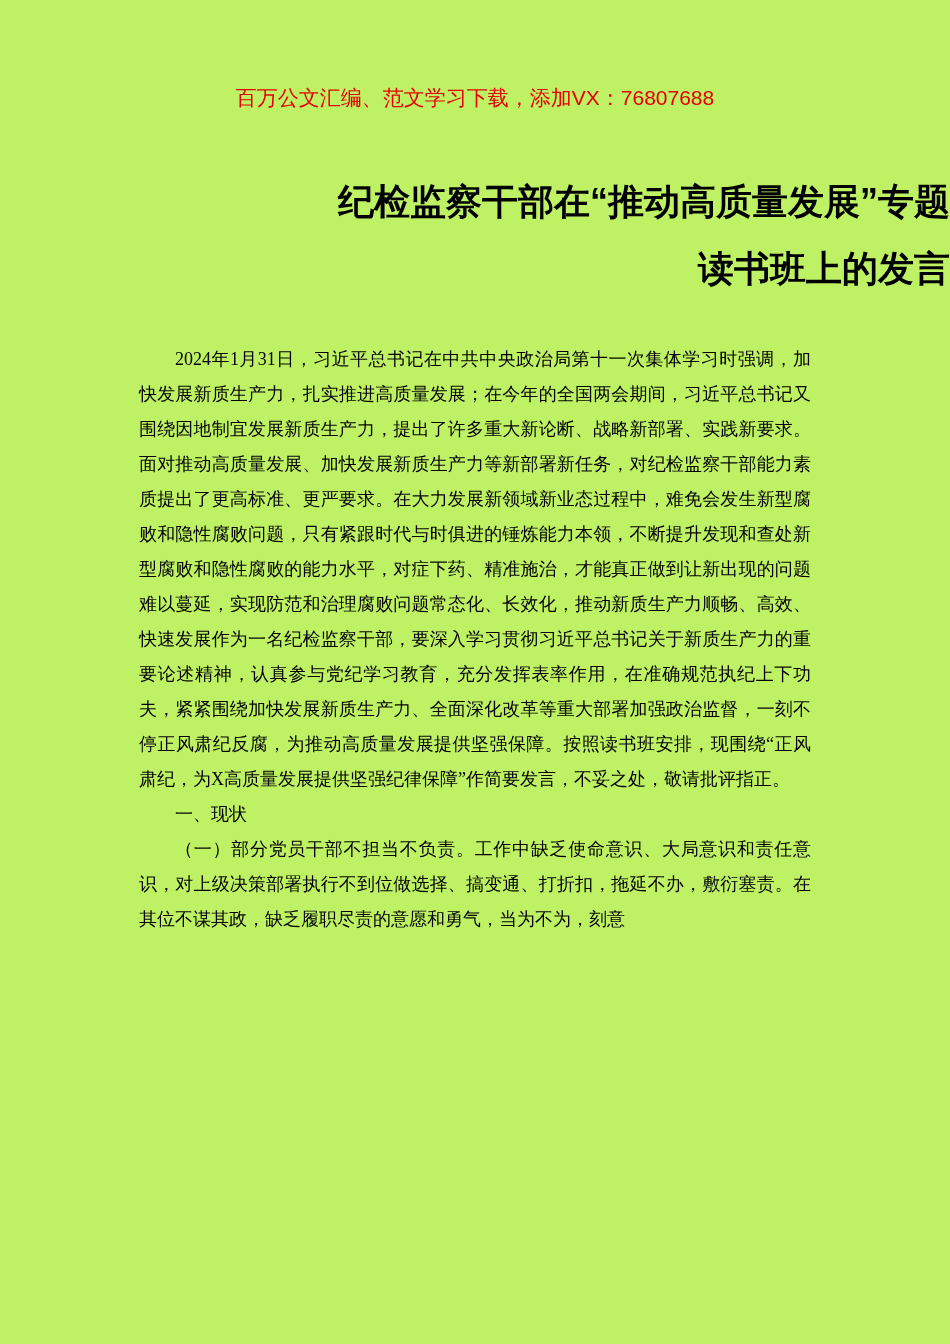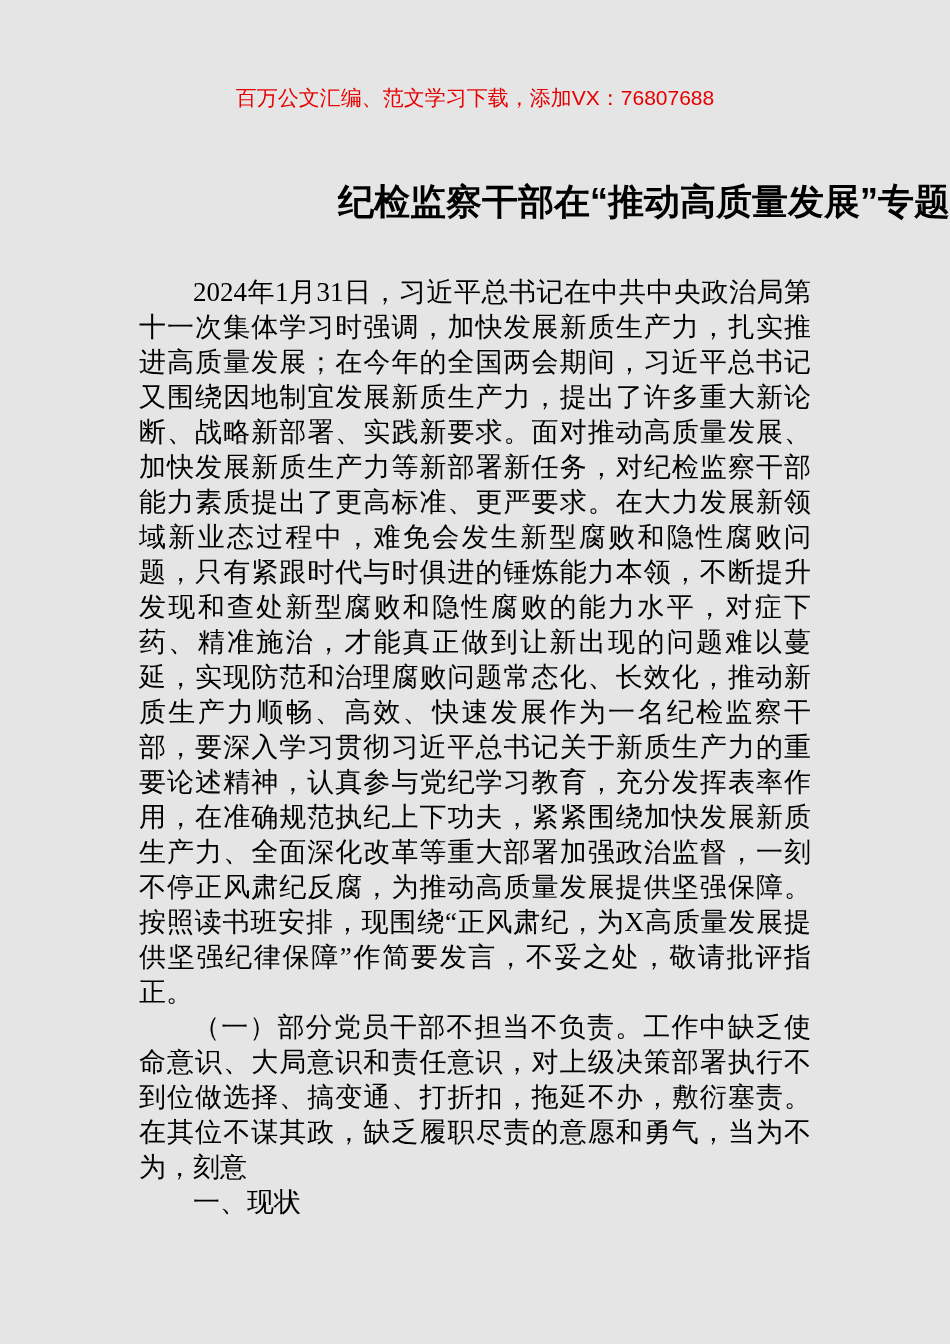--- a/index.html
+++ b/index.html
@@ -4,21 +4,21 @@
 <style>
   html, body {
     margin: 0;
     padding: 0;
     background: #ffffff;
   }
   .page {
     position: relative;
     width: 950px;
     height: 1344px;
-    background: #e5e5e5;
+    background: #bef264;
     overflow: hidden;
     font-family: "Liberation Serif", serif;
     color: #000000;
   }
   .promo {
     padding-top: 84px;
     text-align: center;
     font-family: "Liberation Sans", sans-serif;
     font-size: 21px;
     line-height: 28px;
@@ -29,39 +29,40 @@
     text-align: right;
     font-family: "Liberation Sans", sans-serif;
     font-weight: 700;
     font-size: 36px;
     line-height: 67px;
     color: #000000;
   }
   .content {
     width: 672px;
     margin: 40px auto 0 auto;
-    font-size: 27px;
+    font-size: 18px;
     line-height: 35px;
     text-align: justify;
     text-justify: inter-ideograph;
   }
   .para {
     margin: 0;
     padding: 0;
     text-indent: 2em;
   }
 </style>
 </head>
 <body>
 
 <div class="page">
   <div class="promo">百万公文汇编、范文学习下载，添加VX：76807688</div>
 
   <div class="title">
     <div class="title-line">纪检监察干部在“推动高质量发展”专题</div>
+    <div class="title-line">读书班上的发言</div>
   </div>
 
   <div class="content">
     <p class="para">2024年1月31日，习近平总书记在中共中央政治局第十一次集体学习时强调，加快发展新质生产力，扎实推进高质量发展；在今年的全国两会期间，习近平总书记又围绕因地制宜发展新质生产力，提出了许多重大新论断、战略新部署、实践新要求。面对推动高质量发展、加快发展新质生产力等新部署新任务，对纪检监察干部能力素质提出了更高标准、更严要求。在大力发展新领域新业态过程中，难免会发生新型腐败和隐性腐败问题，只有紧跟时代与时俱进的锤炼能力本领，不断提升发现和查处新型腐败和隐性腐败的能力水平，对症下药、精准施治，才能真正做到让新出现的问题难以蔓延，实现防范和治理腐败问题常态化、长效化，推动新质生产力顺畅、高效、快速发展作为一名纪检监察干部，要深入学习贯彻习近平总书记关于新质生产力的重要论述精神，认真参与党纪学习教育，充分发挥表率作用，在准确规范执纪上下功夫，紧紧围绕加快发展新质生产力、全面深化改革等重大部署加强政治监督，一刻不停正风肃纪反腐，为推动高质量发展提供坚强保障。按照读书班安排，现围绕“正风肃纪，为X高质量发展提供坚强纪律保障”作简要发言，不妥之处，敬请批评指正。</p>
+    <p class="para">一、现状</p>
     <p class="para">（一）部分党员干部不担当不负责。工作中缺乏使命意识、大局意识和责任意识，对上级决策部署执行不到位做选择、搞变通、打折扣，拖延不办，敷衍塞责。在其位不谋其政，缺乏履职尽责的意愿和勇气，当为不为，刻意</p>
-    <p class="para">一、现状</p>
   </div>
 </div>
 
 </body></html>

